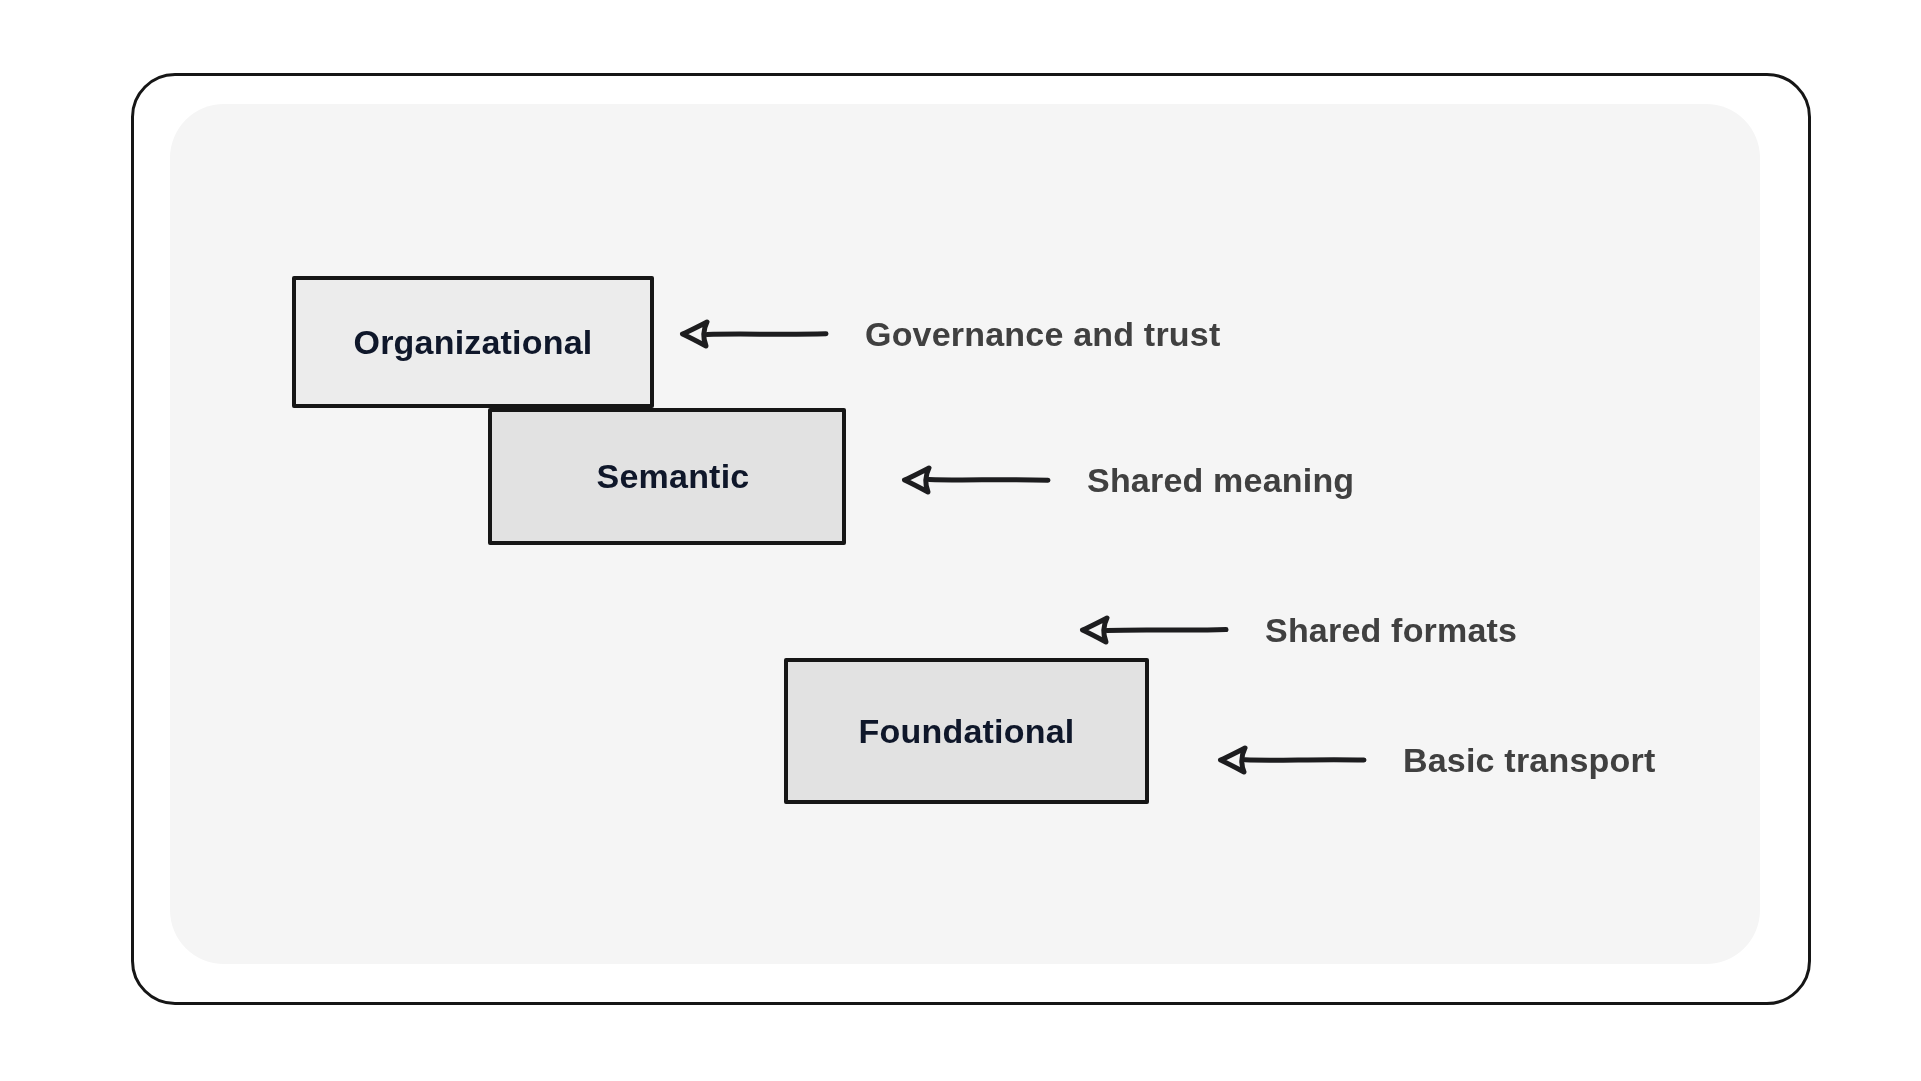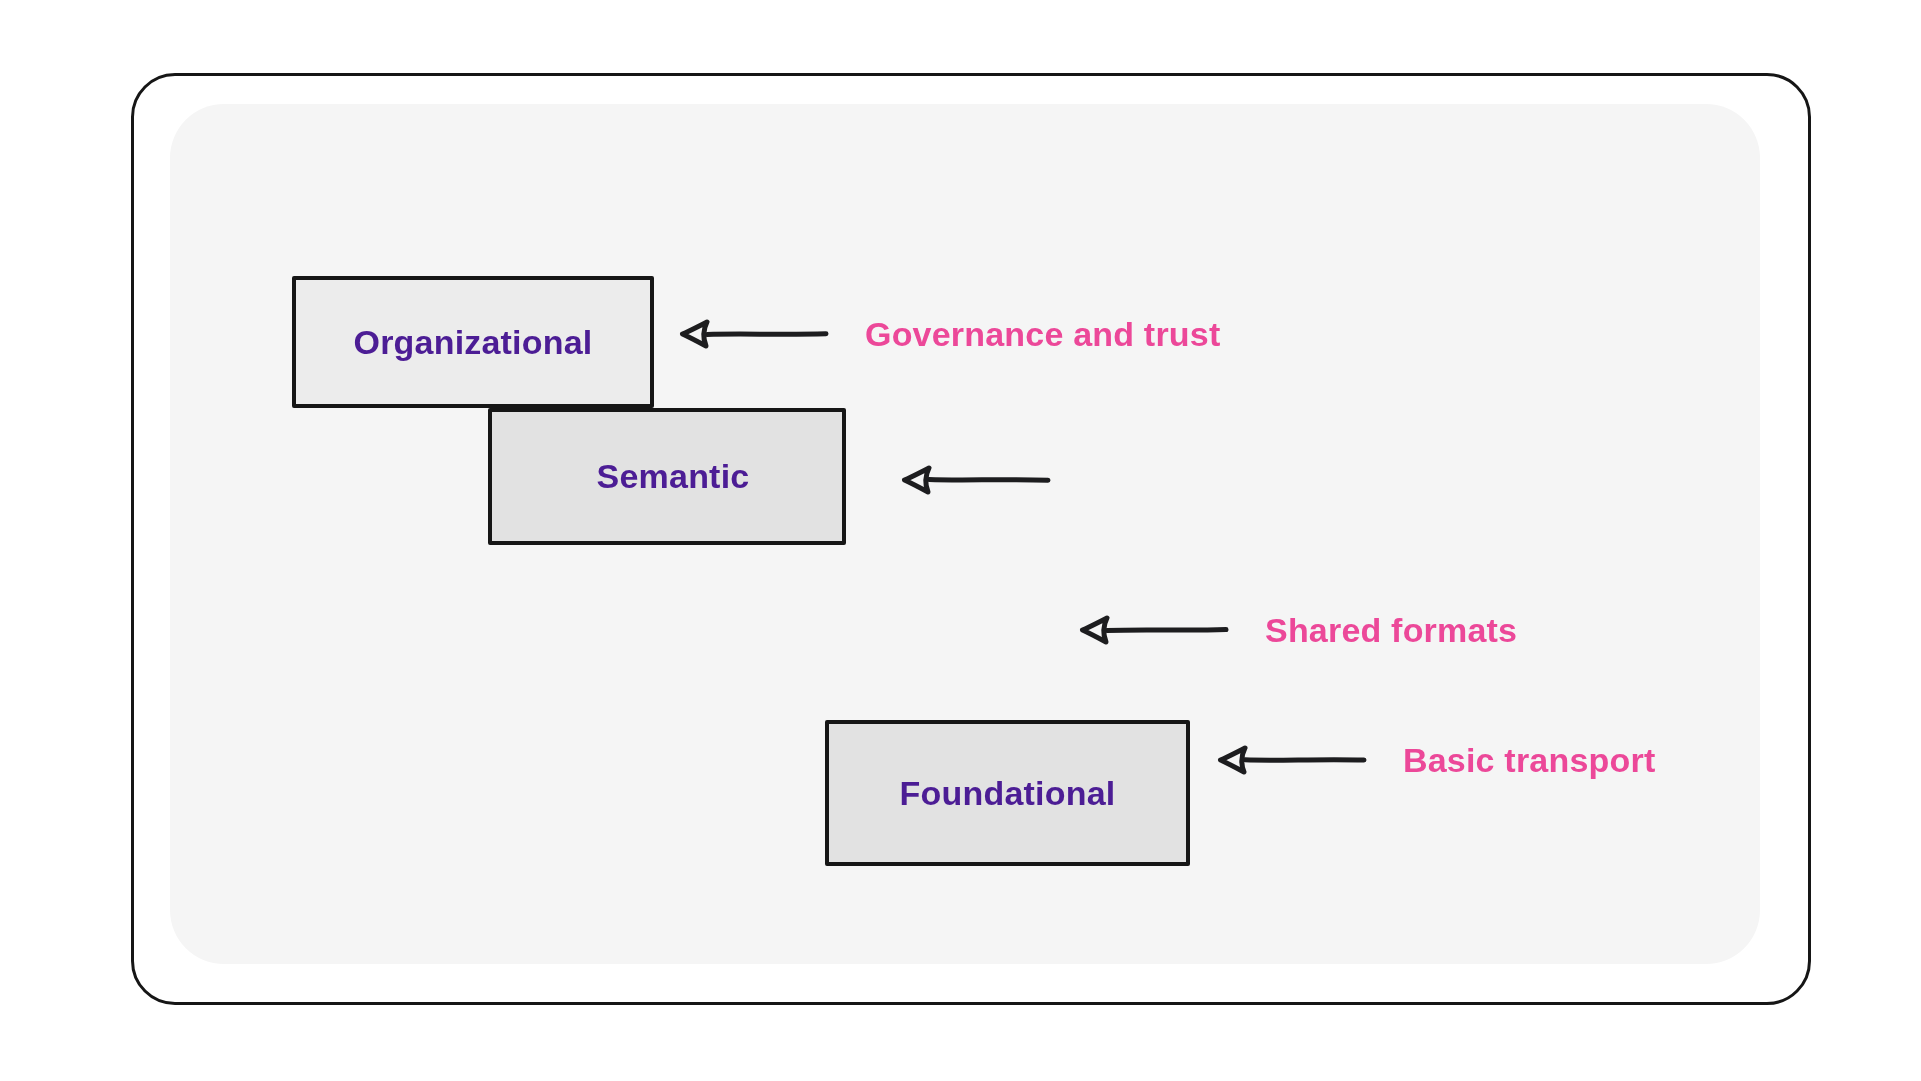--- a/index.html
+++ b/index.html
@@ -32,45 +32,45 @@
     box-sizing: border-box;
     border: 4px solid #161616;
     border-radius: 2px;
     display: flex;
     align-items: center;
     justify-content: center;
   }
   .layer-box .layer-label {
     font-size: 34px;
     font-weight: 700;
-    color: #4c1d95;
+    color: #0f172a;
     letter-spacing: 0.2px;
     white-space: nowrap;
   }
   .box-1 { left: 292px; top: 276px; width: 362px; height: 132px; z-index: 2; }
   .box-2 { left: 488px; top: 408px; width: 358px; height: 137px; z-index: 3; padding-left: 12px; }
   .box-3 { left: 635px; top: 545px; width: 364px; height: 137px; z-index: 4; }
-  .box-4 { left: 784px; top: 720px; width: 365px; height: 146px; z-index: 5; margin-left: 41px; }
+  .box-4 { left: 784px; top: 658px; width: 365px; height: 146px; z-index: 5; }
 
   .annotation-row {
     position: absolute;
     height: 34px;
     display: flex;
     align-items: center;
     gap: 36px;
     z-index: 6;
   }
   .row-1 { left: 677px; top: 317px; }
   .row-2 { left: 899px; top: 463px; }
   .row-3 { left: 1077px; top: 603px; margin-top: 10px; }
   .row-4 { left: 1215px; top: 743px; }
   .annotation-label {
     font-size: 34px;
     font-weight: 700;
-    color: #ec4899;
+    color: #404040;
     letter-spacing: 0.2px;
     white-space: nowrap;
   }
   .arrow-svg { display: block; flex: 0 0 auto; }
 </style>
 </head>
 <body>
 
 <div class="page">
   <div class="frame"></div>
@@ -92,20 +92,21 @@
       <path d="M30 5 C 21 9.5, 12.5 14, 5.5 17 C 13 20.5, 21.5 25, 29 29 C 25.8 21, 26 13, 30 5 Z" fill="none" stroke="#1d1d1f" stroke-width="5" stroke-linejoin="round"></path>
     </svg>
     <span class="annotation-label">Governance and trust</span>
   </div>
 
   <div class="annotation-row row-2">
     <svg class="arrow-svg" width="152" height="34" viewBox="0 0 152 34">
       <path d="M30 16.4 C 62 17.8, 102 15.8, 149 17.2" fill="none" stroke="#1d1d1f" stroke-width="5" stroke-linecap="round"></path>
       <path d="M30 5 C 21 9.5, 12.5 14, 5.5 17 C 13 20.5, 21.5 25, 29 29 C 25.8 21, 26 13, 30 5 Z" fill="none" stroke="#1d1d1f" stroke-width="5" stroke-linejoin="round"></path>
     </svg>
+    <span class="annotation-label">Shared meaning</span>
   </div>
 
   <div class="annotation-row row-3">
     <svg class="arrow-svg" width="152" height="34" viewBox="0 0 152 34">
       <path d="M30 17.6 C 64 16.0, 104 18.0, 149 16.6" fill="none" stroke="#1d1d1f" stroke-width="5" stroke-linecap="round"></path>
       <path d="M30 5 C 21 9.5, 12.5 14, 5.5 17 C 13 20.5, 21.5 25, 29 29 C 25.8 21, 26 13, 30 5 Z" fill="none" stroke="#1d1d1f" stroke-width="5" stroke-linejoin="round"></path>
     </svg>
     <span class="annotation-label">Shared formats</span>
   </div>
 

